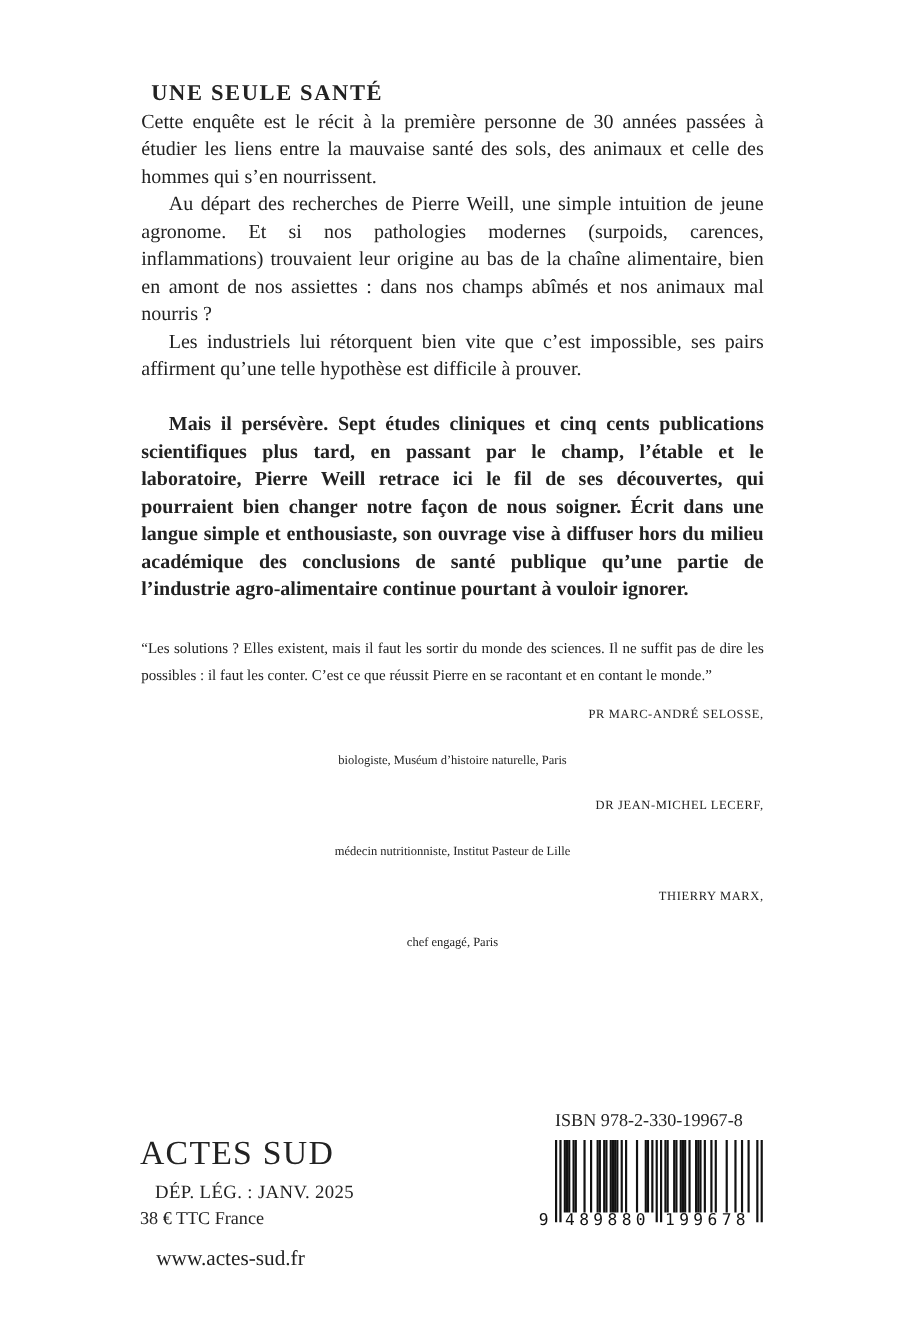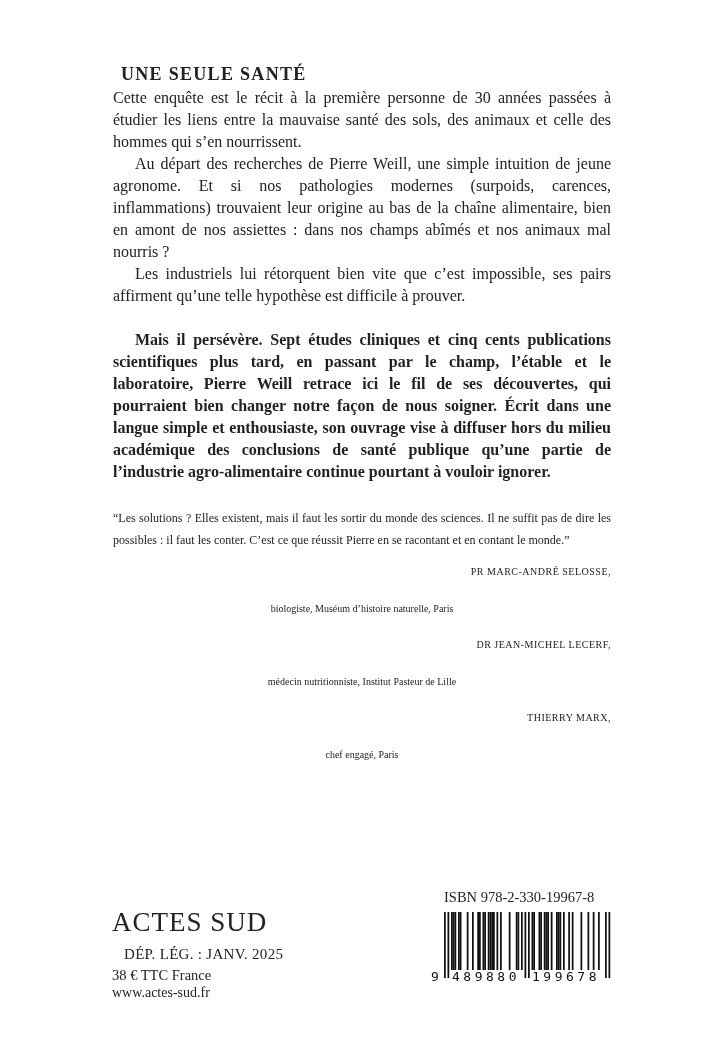--- a/index.html
+++ b/index.html
@@ -25,21 +25,21 @@
   }
   .attr-role { margin:16px; text-align:center; font-size:10px; line-height:21px; }
 
   .footer-left { position:absolute; left:112px; top:908px; }
   .publisher {
     margin:0 0 10px 0; font-size:27px; line-height:28px;
     letter-spacing:1px; font-weight:400;
   }
   .legal { margin:0 0 4px 12px; font-size:15px; letter-spacing:0.3px; }
   .price { margin:0 0 1px 0; font-size:14.5px; }
-  .website { margin:0; font-size:14px; }
+  .website { margin:13px; font-size:17px; }
 
   .barcode-wrap { position:absolute; left:432px; top:889px; width:182px; }
   .isbn {
     margin:0 0 6px 12px; width:168px; text-align:left;
     font-size:14.5px; white-space:nowrap;
   }
   .barcode-box { position:relative; margin-left:12px; width:168px; height:74px; }
   .barcode-box svg { position:absolute; left:0; top:0; display:block; }
   .ean-digit {
     position:absolute; top:57px;

